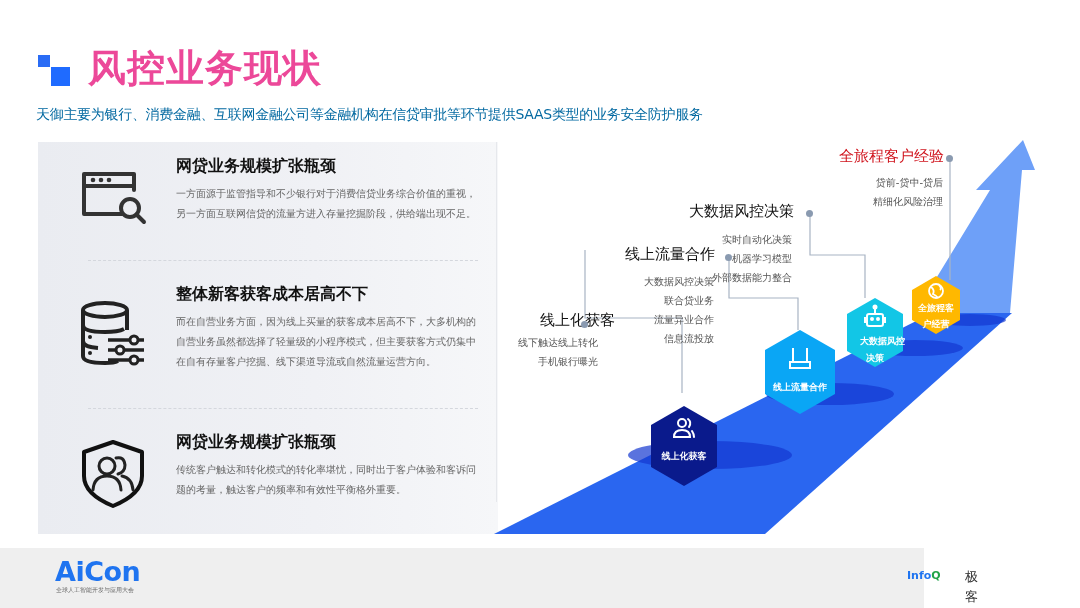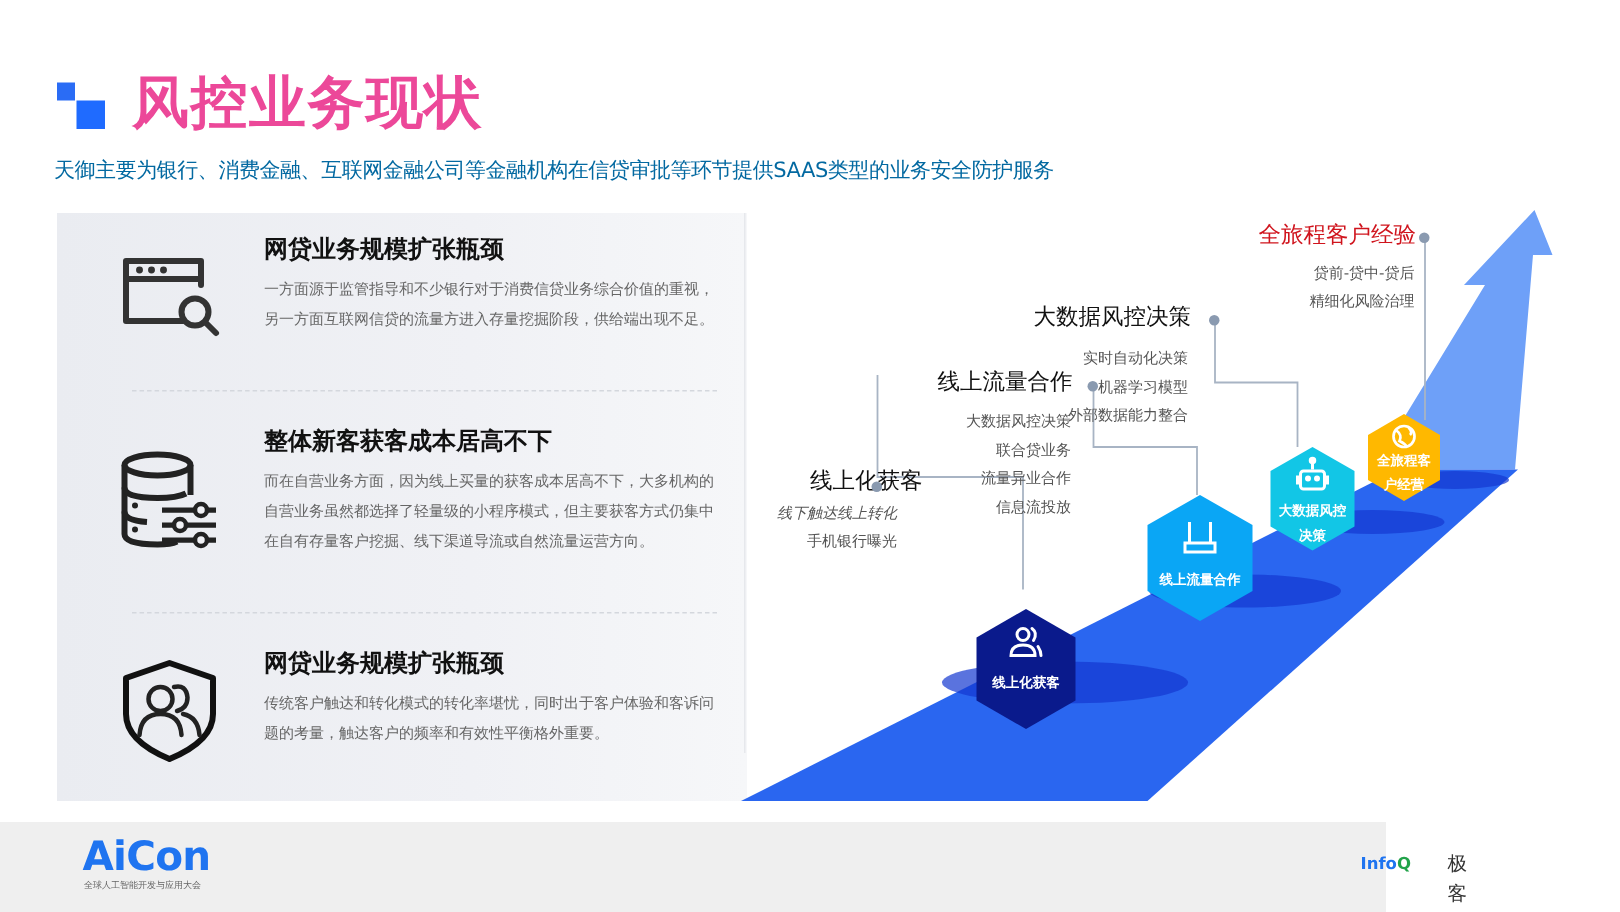--- a/index.html
+++ b/index.html
@@ -144,21 +144,21 @@
     </g>
     <g stroke="#fff" stroke-width="1.8" fill="none">
       <circle cx="456" cy="161" r="7"></circle>
       <path d="M451 157 Q455 160 453 164 Q457 166 458 168"></path>
       <path d="M459 155 Q462 158 460 160"></path>
     </g>
   </svg>
 
   <div class="step-title" style="right:465px; top:181px;">线上化获客</div>
   <div class="dot" style="left:101px; top:191px;"></div>
-  <div class="step-line" style="right:482px; top:203px;font-style:italic;">线下触达线上转化</div>
+  <div class="step-line" style="right:482px; top:203px;">线下触达线上转化</div>
   <div class="step-line" style="right:482px; top:222px;">手机银行曝光</div>
 
   <div class="step-title" style="right:365px; top:115px;">线上流量合作</div>
   <div class="dot" style="left:245px; top:124px;"></div>
   <div class="step-line" style="right:366px; top:142px;">大数据风控决策</div>
   <div class="step-line" style="right:366px; top:161px;">联合贷业务</div>
   <div class="step-line" style="right:366px; top:180px;font-family:Liberation Serif, serif;">流量异业合作</div>
   <div class="step-line" style="right:366px; top:199px;">信息流投放</div>
 
   <div class="step-title" style="right:286px; top:72px;">大数据风控决策</div>
@@ -167,21 +167,21 @@
   <div class="step-line" style="right:288px; top:119px;">机器学习模型</div>
   <div class="step-line" style="right:288px; top:138px;">外部数据能力整合</div>
 
   <div class="step-title red" style="right:136px; top:17px;">全旅程客户经验</div>
   <div class="dot" style="left:466px; top:25px;"></div>
   <div class="step-line" style="right:137px; top:43px;">贷前-贷中-贷后</div>
   <div class="step-line" style="right:137px; top:62px;">精细化风险治理</div>
 
   <div class="hex-label" style="left:174px; top:318px; width:60px;">线上化获客</div>
   <div class="hex-label" style="left:290px; top:249px; width:60px;">线上流量合作</div>
-  <div class="hex-label" style="left:365px; top:203px; width:60px;">大数据风控</div>
+  <div class="hex-label" style="left:365px; top:203px; width:60px;text-align:right;">大数据风控</div>
   <div class="hex-label" style="left:365px; top:220px; width:60px;">决策</div>
   <div class="hex-label" style="left:426px; top:170px; width:60px;">全旅程客</div>
   <div class="hex-label" style="left:426px; top:186px; width:60px;">户经营</div>
 </div>
 
 <div class="footer">
   <div class="aicon-logo">AiCon</div>
   <div class="aicon-sub">全球人工智能开发与应用大会</div>
   <div class="infoq"><span>Info</span><span class="q">Q</span></div>
   <div class="jike">极客传媒</div>

